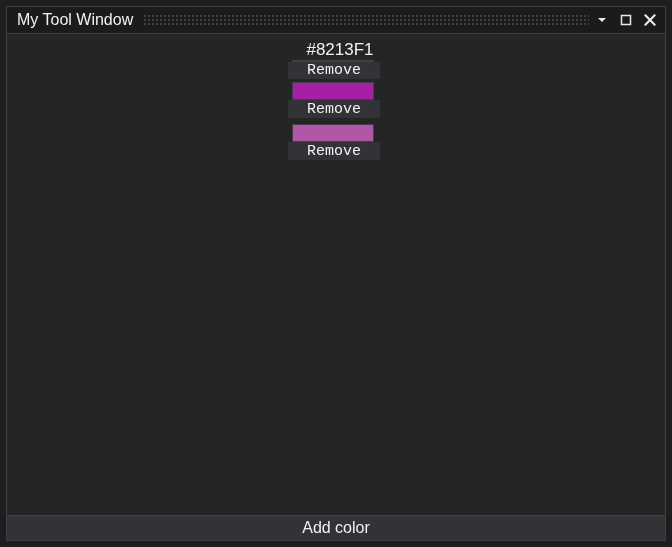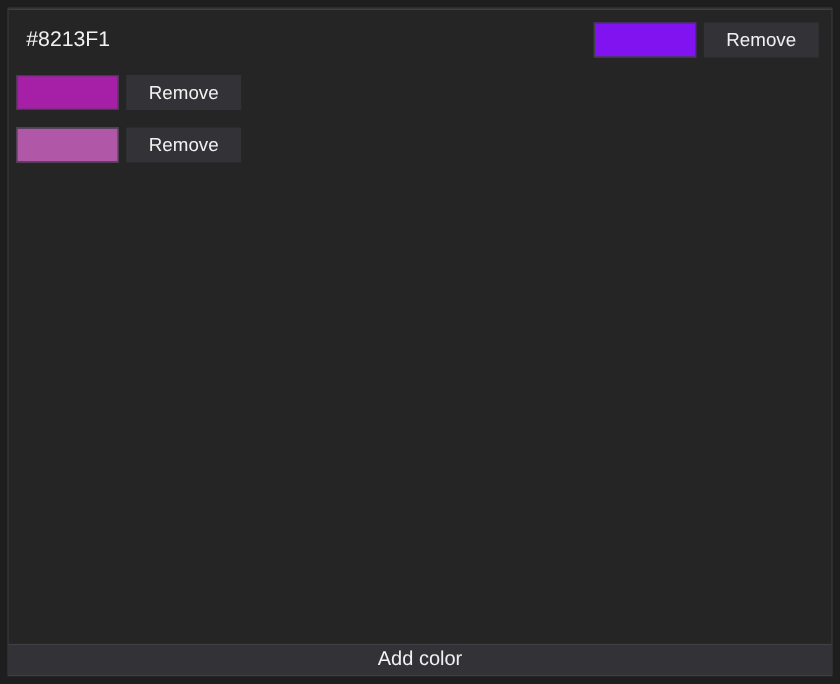--- a/index.html
+++ b/index.html
@@ -69,41 +69,42 @@
       border-top: 1px solid #3f3f46;
       background: #252526;
       padding: 6px 6px;
       overflow: auto;
     }
     .row {
       display: flex;
       align-items: center;
       height: 36px;
       margin-bottom: 6px;
+      flex-direction: column;
     }
     .row .label {
       flex: 1;
       font-size: 17px;
       color: #f1f1f1;
       padding-left: 8px;
     }
     .row .swatch {
       width: 82px;
       height: 28px;
       border: 1px solid #3f3f46;
       margin-right: 6px;
     }
     .row .remove-btn {
       width: 92px;
       height: 28px;
       background: #333337;
       color: #f1f1f1;
       border: none;
       font-size: 15px;
-      font-family: Liberation Sans, sans-serif;
+      font-family: Liberation Mono, monospace;
       cursor: pointer;
       display: flex;
       align-items: center;
       justify-content: center;
       margin-right: 4px;
     }
     .footer {
       border-top: 1px solid #3f3f46;
       background: #333337;
     }
@@ -118,20 +119,41 @@
       cursor: pointer;
       display: flex;
       align-items: center;
       justify-content: center;
     }
   </style>
 </head>
 <body>
 
 <div class="window">
+  <div class="titlebar">
+    <span class="title">My Tool Window</span>
+    <div class="grip"></div>
+    <div class="controls">
+      <span class="ctrl">
+        <svg width="10" height="10" viewBox="0 0 10 10">
+            <path d="M1 3 L5 7 L9 3 Z" fill="#e8e8e8"></path>
+          </svg>
+      </span>
+      <span class="ctrl">
+        <svg width="12" height="12" viewBox="0 0 12 12">
+            <rect x="1.5" y="1.5" width="9" height="9" fill="none" stroke="#e8e8e8" stroke-width="1.5"></rect>
+          </svg>
+      </span>
+      <span class="ctrl">
+        <svg width="14" height="14" viewBox="0 0 12 12">
+            <path d="M2 2 L10 10 M10 2 L2 10" stroke="#e8e8e8" stroke-width="1.8" stroke-linecap="round"></path>
+          </svg>
+      </span>
+    </div>
+  </div>
 
   <div class="content">
     <div class="row">
       <span class="label">#8213F1</span>
       <div class="swatch" style="background:#8213F1"></div>
       <button class="remove-btn">Remove</button>
     </div>
     <div class="row">
       <div class="swatch" style="background:#A620A7"></div>
       <button class="remove-btn">Remove</button>

